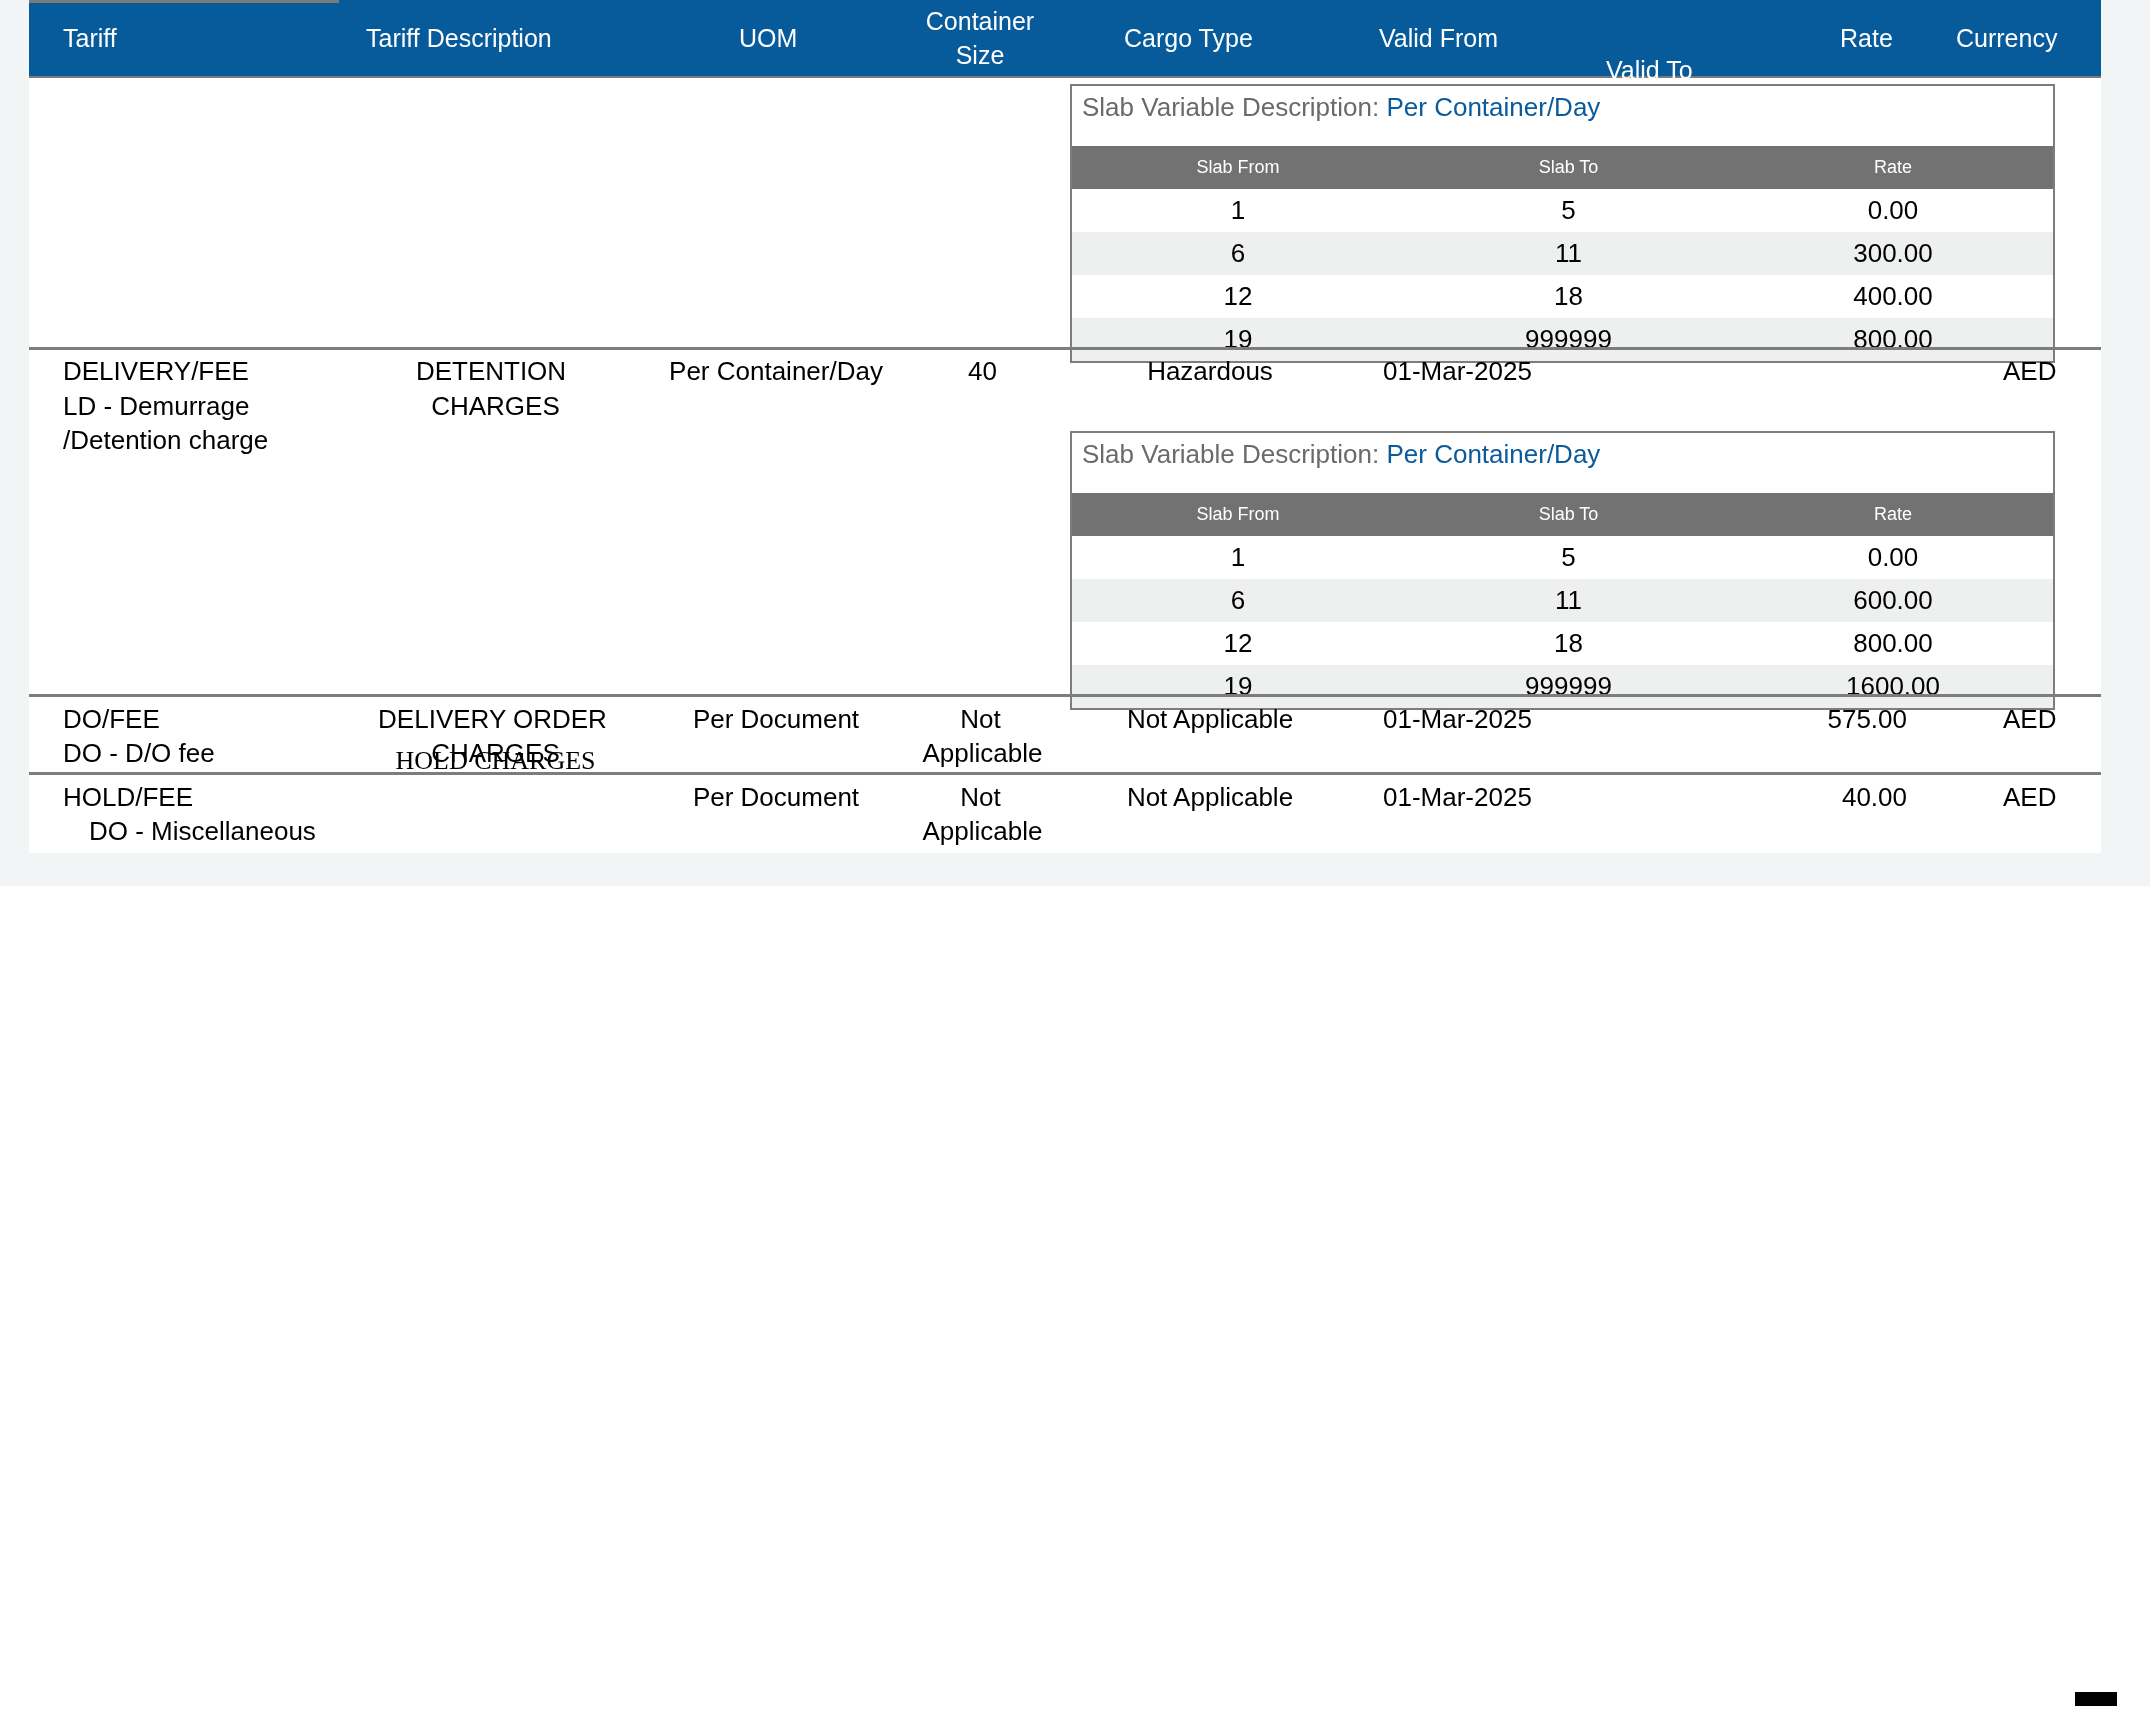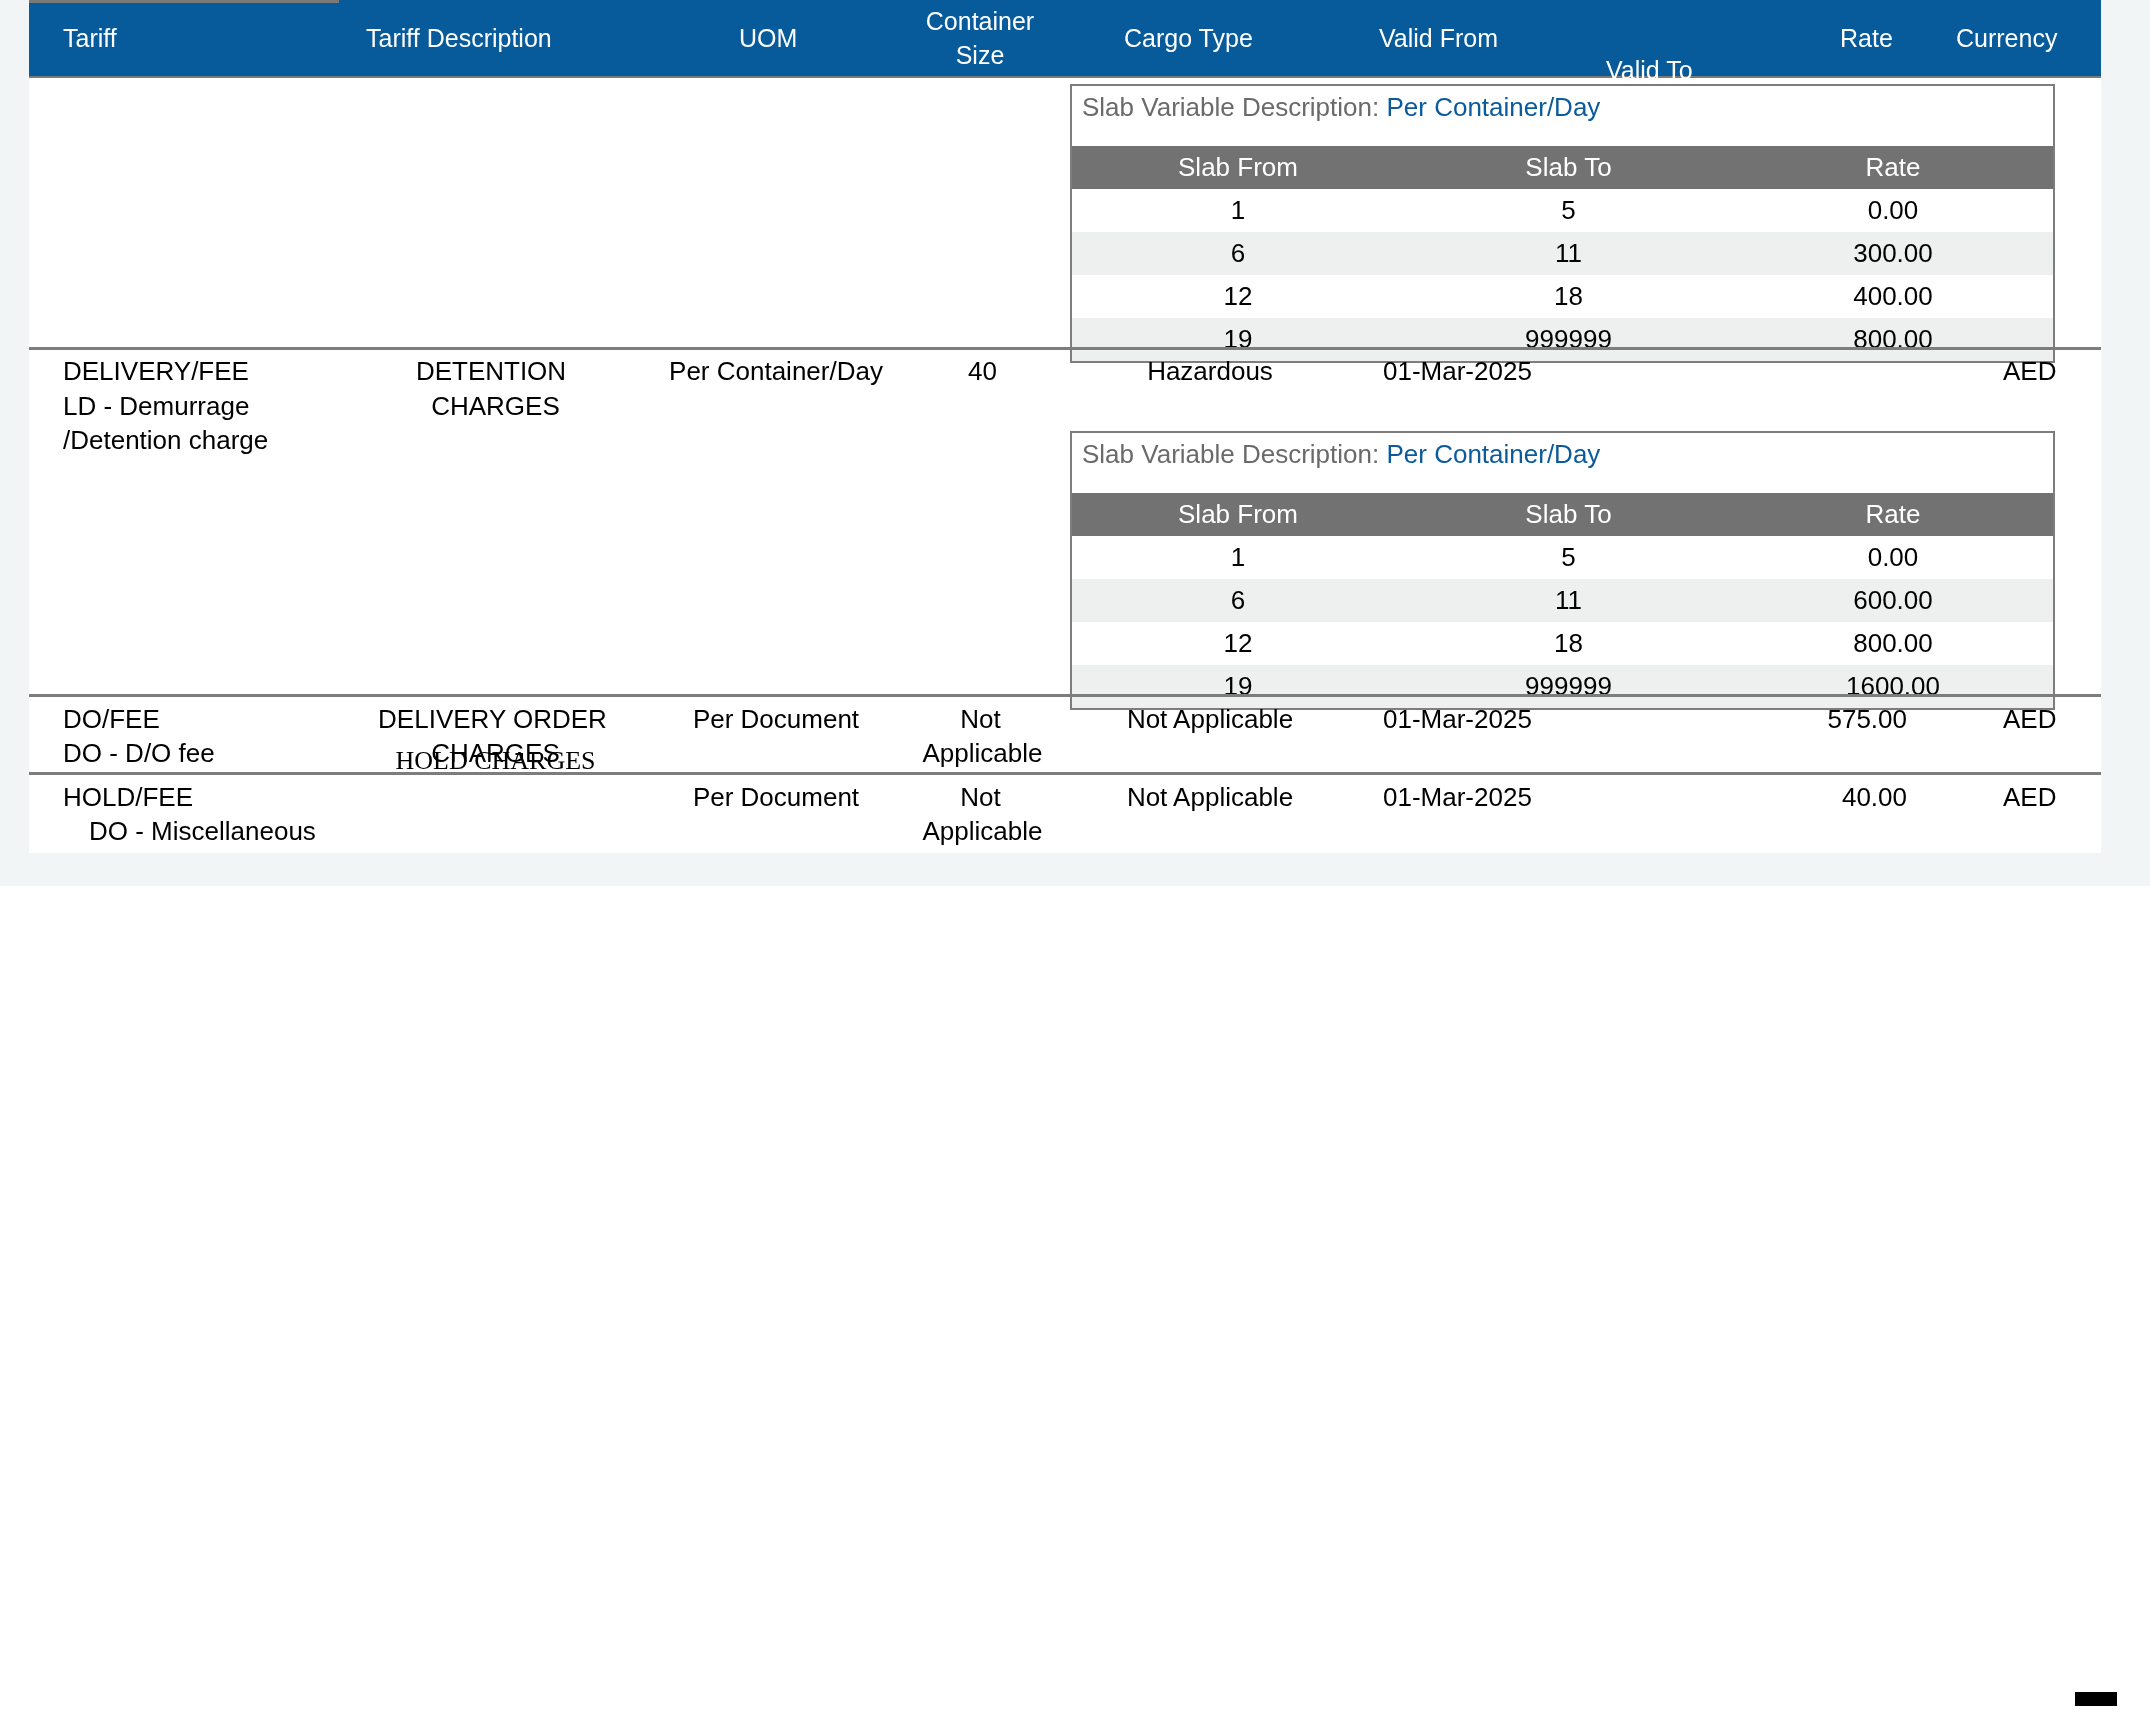--- a/index.html
+++ b/index.html
@@ -11,21 +11,21 @@
     .header-tab-strip { position: absolute; left: 28.5px; top: 0; width: 310px; height: 2.8px; background: #7a7a7a; }
     .hcell { position: absolute; color: #ffffff; font-size: 25px; line-height: 34px; white-space: nowrap; }
     .hcell.center { text-align: center; }
     .row-sep { position: absolute; left: 28.5px; width: 2072px; height: 2.8px; background: #7d7d7d; }
     .cell { position: absolute; font-size: 26px; line-height: 34px; white-space: nowrap; }
     .cell.center { text-align: center; }
     .slab { position: absolute; left: 1070px; width: 985px; border: 2.1px solid #7d7d7d; background: #fff; }
     .slab-caption { height: 60px; line-height: 43px; padding-left: 10px; font-size: 26px; }
     .slab-caption .lbl { color: #6a6a6a; }
     .slab-caption .val { color: #0a5a9c; }
-    .slab-head { display: flex; height: 43px; background: #727272; color: #fff; font-size: 26px; line-height: 43px; }
+    .slab-head { display: flex; height: 43px; background: #727272; color: #fff; font-size: 18px; line-height: 43px; }
     .slab-row { display: flex; height: 43px; font-size: 26px; line-height: 43px; }
     .slab-row:nth-child(odd) { background: #eef0ef; }
     .c1 { width: 332px; text-align: center; }
     .c2 { width: 329px; text-align: center; }
     .c3 { width: 320px; text-align: center; }
     .corner-mark { position: absolute; left: 2075px; top: 1692px; width: 42px; height: 13.5px; background: #000; }
   </style>
 </head>
 <body>
 

